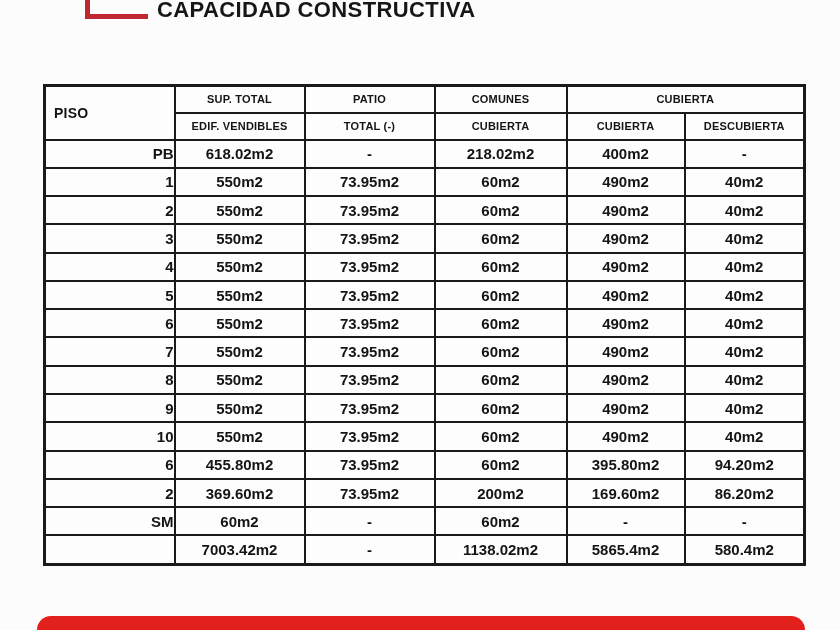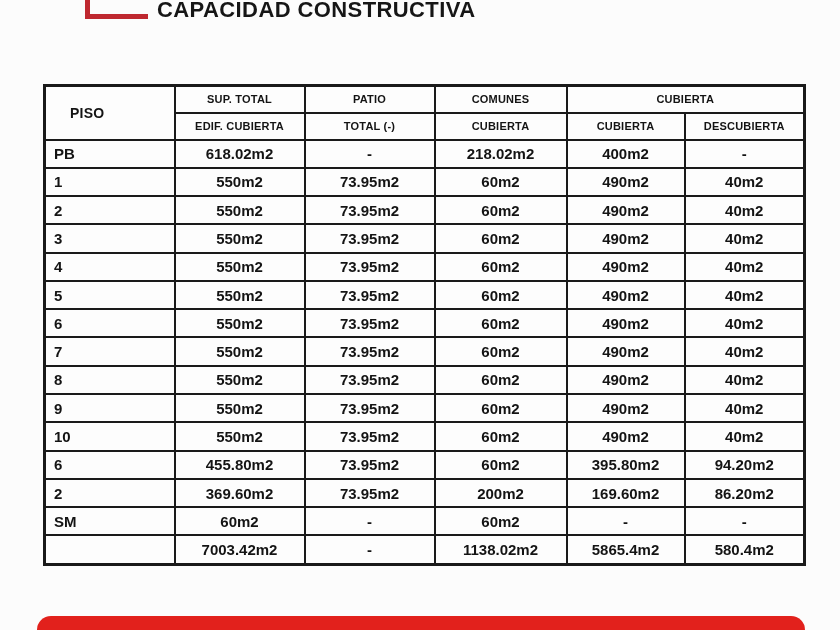--- a/index.html
+++ b/index.html
@@ -65,28 +65,28 @@
   }
   .capacity-table thead tr {
     height: 27px;
   }
   .capacity-table thead th {
     font-size: 11px;
     letter-spacing: 0.2px;
   }
   .capacity-table th.piso-head {
     text-align: left;
-    padding-left: 24px;
+    padding-left: 8px;
     font-size: 14px;
   }
   .capacity-table tbody td {
     font-size: 15px;
   }
   .capacity-table tbody td.piso-cell {
-    text-align: left;
+    text-align: right;
     padding-left: 8px;
   }
 
   
   .bottom-red-bar {
     position: absolute;
     left: 37px;
     top: 616px;
     width: 768px;
     height: 34px;
@@ -113,21 +113,21 @@
   </colgroup>
   <thead>
     <tr>
       <th rowspan="2" class="piso-head">PISO</th>
       <th>SUP. TOTAL</th>
       <th>PATIO</th>
       <th>COMUNES</th>
       <th colspan="2">CUBIERTA</th>
     </tr>
     <tr>
-      <th>EDIF. CUBIERTA</th>
+      <th>EDIF. VENDIBLES</th>
       <th>TOTAL (-)</th>
       <th>CUBIERTA</th>
       <th>CUBIERTA</th>
       <th>DESCUBIERTA</th>
     </tr>
   </thead>
   <tbody>
       <tr>
         <td class="piso-cell">PB</td>
         <td>618.02m2</td>

